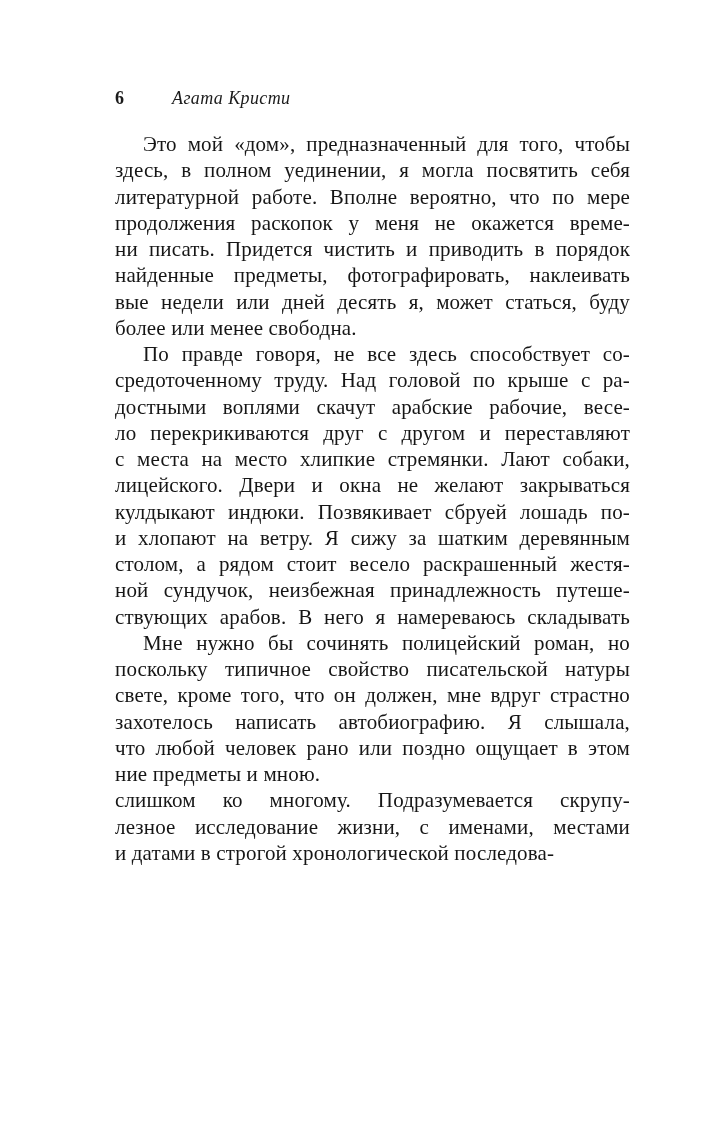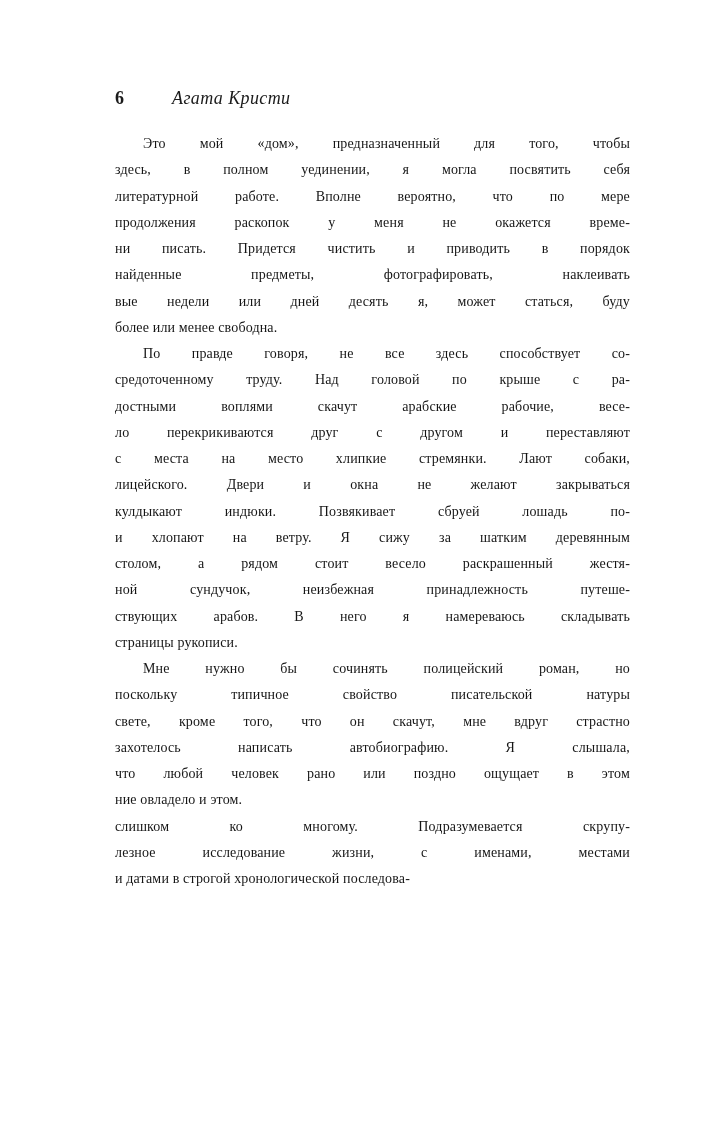--- a/index.html
+++ b/index.html
@@ -27,21 +27,21 @@
   }
   .page-num {
     font-weight: bold;
     min-width: 57px;
   }
   .running-title {
     font-style: italic;
     letter-spacing: 0.4px;
   }
   .body-text {
-    font-size: 14px;
+    font-size: 21px;
     letter-spacing: 0.15px;
     font-family: Liberation Serif, serif;
   }
   .paragraph {
     margin: 0;
   }
   .line {
     line-height: 26.25px;
     text-align: justify;
     text-align-last: justify;
@@ -78,29 +78,28 @@
         <div class="line">средоточенному труду. Над головой по крыше с ра-</div>
         <div class="line">достными воплями скачут арабские рабочие, весе-</div>
         <div class="line">ло перекрикиваются друг с другом и переставляют</div>
         <div class="line">с места на место хлипкие стремянки. Лают собаки,</div>
         <div class="line">лицейского. Двери и окна не желают закрываться</div>
         <div class="line">кулдыкают индюки. Позвякивает сбруей лошадь по-</div>
         <div class="line">и хлопают на ветру. Я сижу за шатким деревянным</div>
         <div class="line">столом, а рядом стоит весело раскрашенный жестя-</div>
         <div class="line">ной сундучок, неизбежная принадлежность путеше-</div>
         <div class="line">ствующих арабов. В него я намереваюсь складывать</div>
-        <div class="line last">страницы рукописи.</div>
       </div>
       <div class="paragraph">
         <div class="line first">Мне нужно бы сочинять полицейский роман, но</div>
         <div class="line">поскольку типичное свойство писательской натуры</div>
-        <div class="line">свете, кроме того, что он скачут, мне вдруг страстно</div>
+        <div class="line">свете, кроме того, что он должен, мне вдруг страстно</div>
         <div class="line">захотелось написать автобиографию. Я слышала,</div>
         <div class="line">что любой человек рано или поздно ощущает в этом</div>
-        <div class="line last">ние овладело и этом.</div>
+        <div class="line last">ние предметы и мною.</div>
       </div>
       <div class="paragraph">
         <div class="line">слишком ко многому. Подразумевается скрупу-</div>
         <div class="line">лезное исследование жизни, с именами, местами</div>
         <div class="line last">и датами в строгой хронологической последова-</div>
       </div>
     </div>
 </div>
 
 </body></html>

